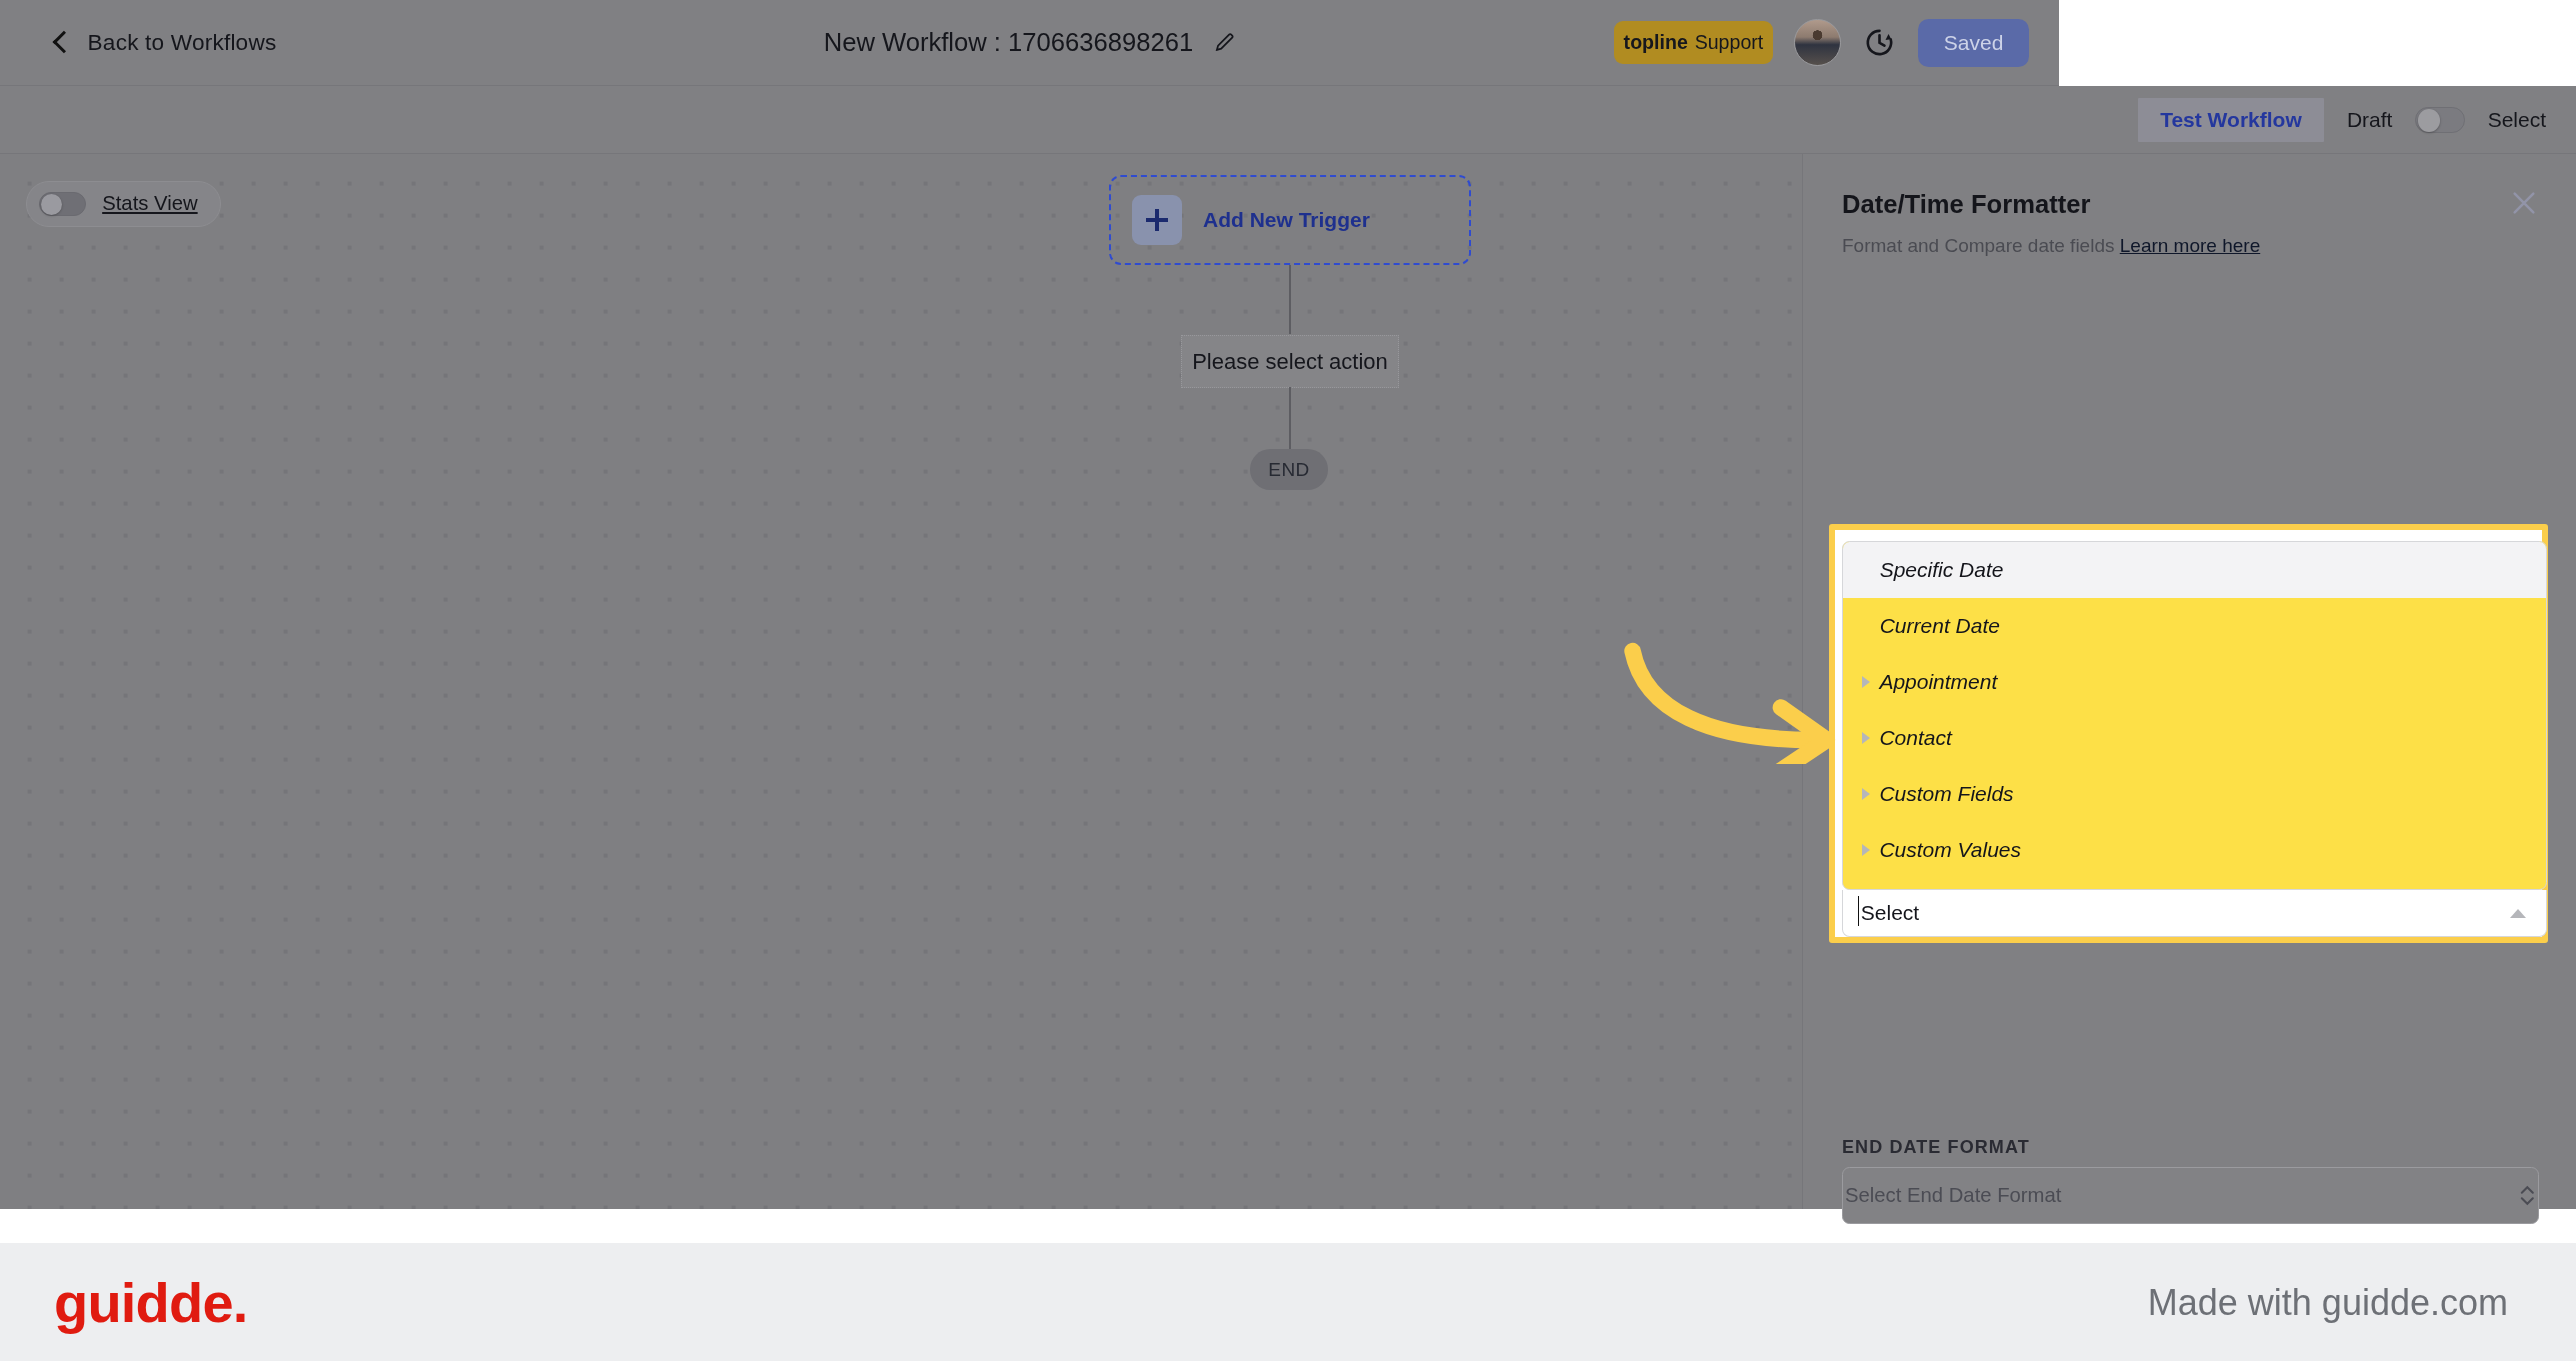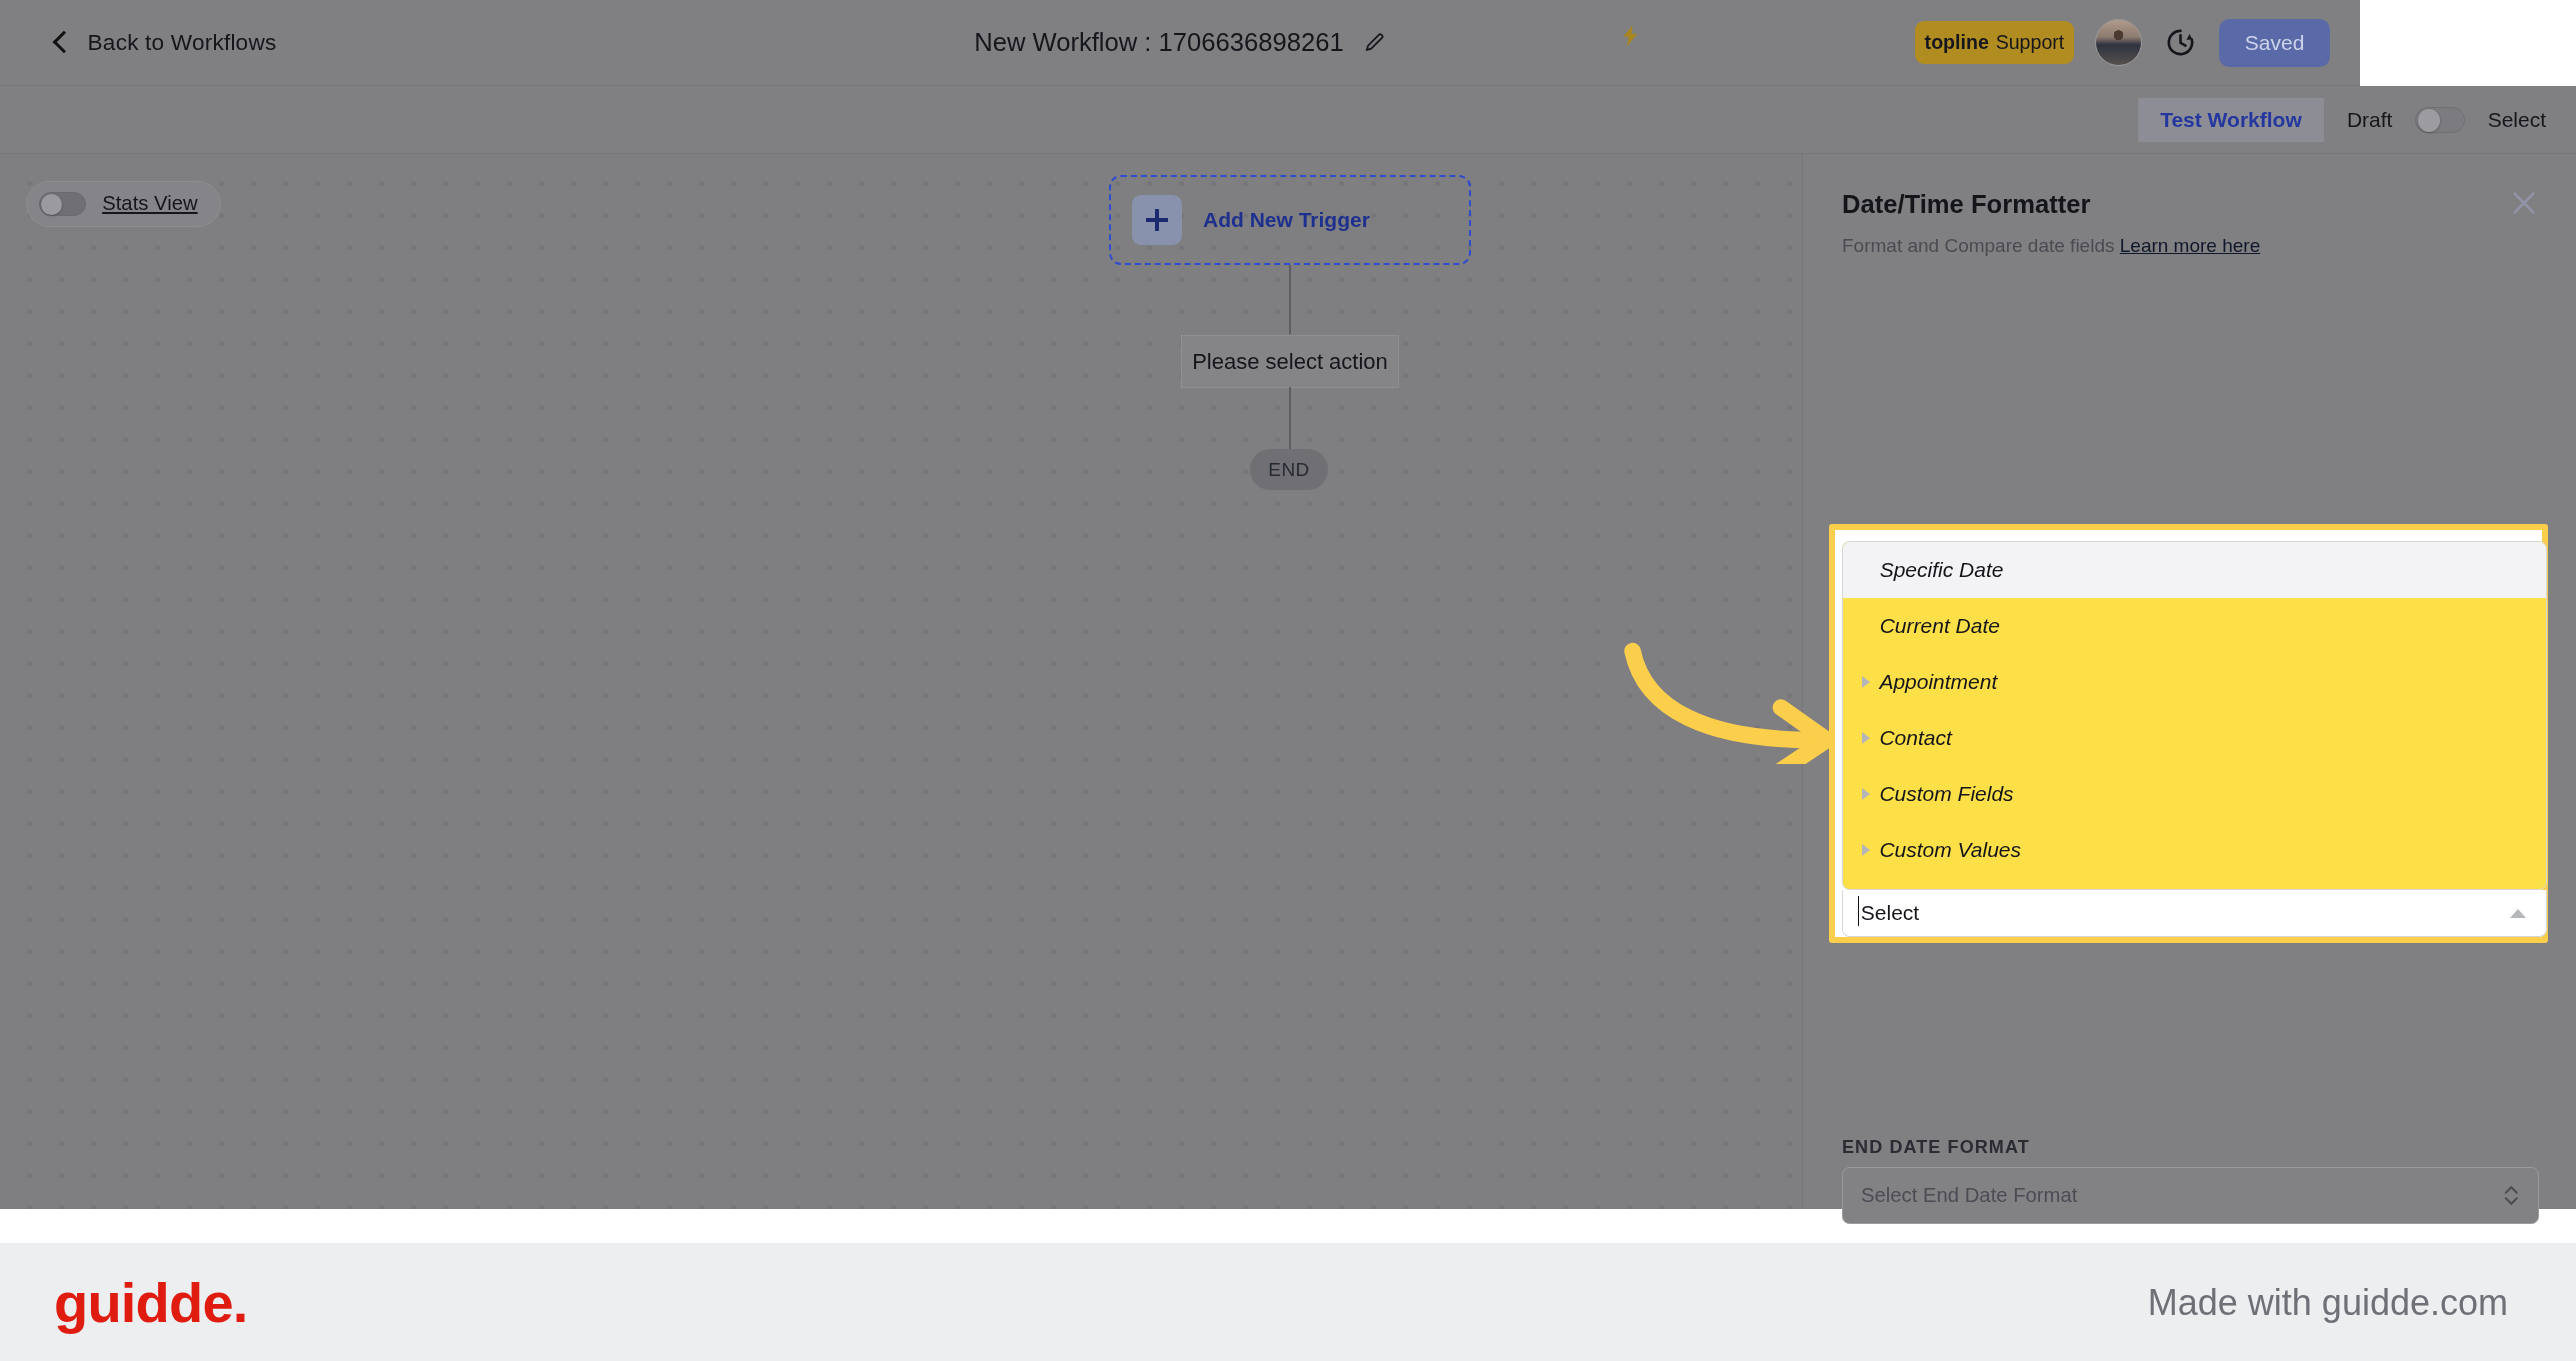--- a/index.html
+++ b/index.html
@@ -8,21 +8,21 @@
     font-family: "Liberation Sans", sans-serif;
     background: #ffffff;
     overflow: hidden;
   }
   #app { position: relative; width: 2576px; height: 1362px; }
 
   
 
   
   .topbar {
-    position: absolute; left: 0; top: 0; width: 2360px; height: 86px;
+    position: absolute; left: 0; top: 0; width: 2059px; height: 86px;
     background: #808083;
     display: flex; align-items: center;
     border-bottom: 0.8px solid #76767a;
   }
   .back-btn {
     display: flex; align-items: center; gap: 15px;
     margin-left: 50px; cursor: pointer;
   }
   .chevron-left {
     width: 22.6px; height: 22.6px; position: relative;
@@ -199,21 +199,21 @@
     display: flex; align-items: center; padding: 0 18px;
     font-size: 20.3px; color: #15161c; cursor: text;
   }
   .in-action-name { top: 398px; }
 
   .select-box {
     position: absolute; left: 39px; top: 1013px;
     width: 697px; height: 57px;
     background: #828285; border: 0.8px solid #9b9b9f; border-radius: 7.5px;
     display: flex; align-items: center; justify-content: space-between;
-    padding: 0 18px; cursor: pointer;
+    padding: 0 2px; cursor: pointer;
   }
   .select-placeholder { font-size: 20.3px; color: #4b4c54; }
   .updown { width: 16.6px; height: 33px; }
 
   
   .highlight-frame {
     position: absolute; left: 1829px; top: 524px;
     width: 719px; height: 419px;
     border: 6.8px solid #fbce4b; background: #ffffff;
     border-radius: 3px;

